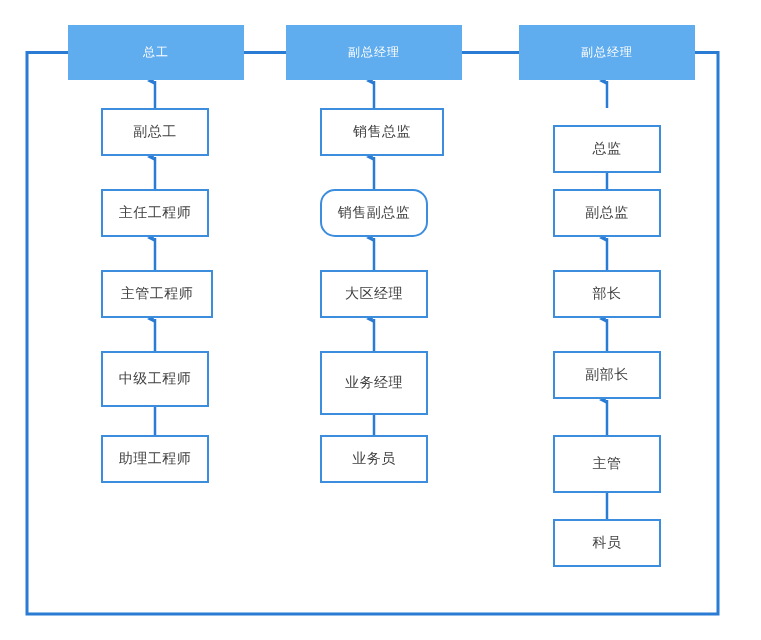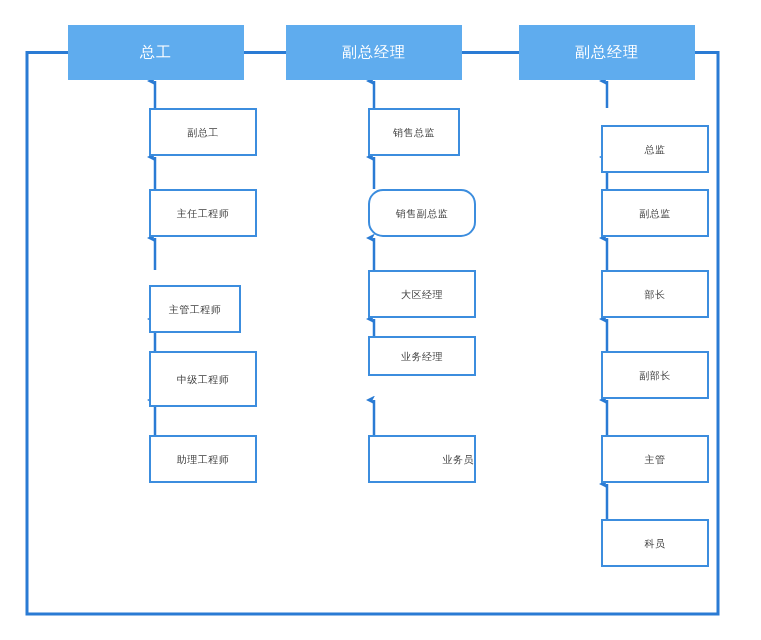--- a/index.html
+++ b/index.html
@@ -31,30 +31,29 @@
     align-items: center;
     justify-content: center;
     text-align: center;
     line-height: 1.1;
     user-select: none;
   }
   .header-node {
     background: #5FACEE;
     color: #ffffff;
     border: none;
-    font-size: 15px;
+    font-size: 12px;
     letter-spacing: 1px;
   }
   .box-node {
     background: #ffffff;
     color: #404040;
     border: 2px solid #3C8DDE;
-    font-size: 10px;
+    font-size: 14px;
     letter-spacing: 0.5px;
-    margin-left: 48px;
   }
   .node-label {
     display: block;
     white-space: nowrap;
   }
 </style>
 </head>
 <body>
 
 <div id="canvas">
@@ -99,56 +98,56 @@
       </div>
       <div class="node header-node" style="left: 519px; top: 25px; width: 176px; height: 55px;">
         <span class="node-label">副总经理</span>
       </div>
       <div class="node box-node" style="left: 101px; top: 108px; width: 108px; height: 48px;">
         <span class="node-label">副总工</span>
       </div>
       <div class="node box-node" style="left: 101px; top: 189px; width: 108px; height: 48px;">
         <span class="node-label">主任工程师</span>
       </div>
-      <div class="node box-node" style="left: 101px; top: 285px; width: 92px; height: 48px;">
+      <div class="node box-node" style="left: 101px; top: 270px; width: 112px; height: 48px;">
         <span class="node-label">主管工程师</span>
       </div>
       <div class="node box-node" style="left: 101px; top: 351px; width: 108px; height: 56px;">
         <span class="node-label">中级工程师</span>
       </div>
       <div class="node box-node" style="left: 101px; top: 435px; width: 108px; height: 48px;">
         <span class="node-label">助理工程师</span>
       </div>
-      <div class="node box-node" style="left: 320px; top: 108px; width: 92px; height: 48px;">
+      <div class="node box-node" style="left: 320px; top: 108px; width: 124px; height: 48px;">
         <span class="node-label">销售总监</span>
       </div>
       <div class="node box-node" style="left: 320px; top: 189px; width: 108px; height: 48px; border-radius: 15px;">
         <span class="node-label">销售副总监</span>
       </div>
       <div class="node box-node" style="left: 320px; top: 270px; width: 108px; height: 48px;">
         <span class="node-label">大区经理</span>
       </div>
-      <div class="node box-node" style="left: 320px; top: 336px; width: 108px; height: 40px;">
+      <div class="node box-node" style="left: 320px; top: 351px; width: 108px; height: 64px;">
         <span class="node-label">业务经理</span>
       </div>
-      <div class="node box-node" style="left: 320px; top: 435px; width: 108px; height: 48px; justify-content: flex-end;">
+      <div class="node box-node" style="left: 320px; top: 435px; width: 108px; height: 48px;">
         <span class="node-label">业务员</span>
       </div>
       <div class="node box-node" style="left: 553px; top: 125px; width: 108px; height: 48px;">
         <span class="node-label">总监</span>
       </div>
       <div class="node box-node" style="left: 553px; top: 189px; width: 108px; height: 48px;">
         <span class="node-label">副总监</span>
       </div>
       <div class="node box-node" style="left: 553px; top: 270px; width: 108px; height: 48px; text-align: center;">
         <span class="node-label">部长</span>
       </div>
       <div class="node box-node" style="left: 553px; top: 351px; width: 108px; height: 48px; text-align: right;">
         <span class="node-label">副部长</span>
       </div>
-      <div class="node box-node" style="left: 553px; top: 435px; width: 108px; height: 48px;">
+      <div class="node box-node" style="left: 553px; top: 435px; width: 108px; height: 58px;">
         <span class="node-label">主管</span>
       </div>
       <div class="node box-node" style="left: 553px; top: 519px; width: 108px; height: 48px; align-items: center;">
         <span class="node-label">科员</span>
       </div>
     </div>
 </div>
 
 </body></html>

